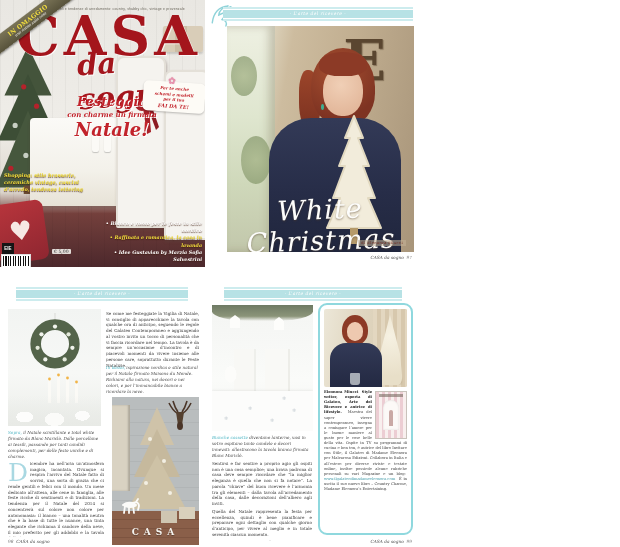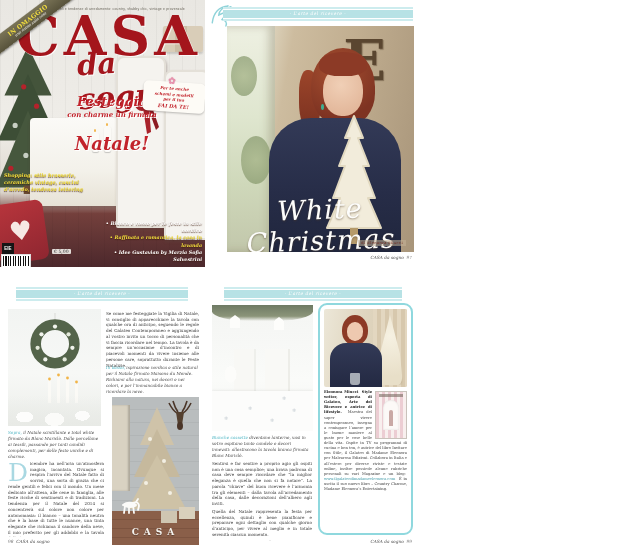--- a/index.html
+++ b/index.html
@@ -47,21 +47,21 @@
   .masthead-script{position:absolute;left:78px;top:44px;width:128px;color:#a4151c;font-style:italic;
     font-weight:bold;font-size:29px;transform:rotate(-4deg);text-shadow:1px 1px 0 rgba(255,255,255,.8);}
   .ribbon{position:absolute;left:-26px;top:14px;width:110px;transform:rotate(-37deg);
     background:linear-gradient(180deg,#7a7457,#57523b);text-align:center;padding:2px 0 3px;
     box-shadow:0 1px 2px rgba(0,0,0,.4);}
   .ribbon .l1{color:#f4df3f;font-weight:bold;font-size:6px;letter-spacing:.3px;}
   .ribbon .l2{color:#fff;font-size:3.6px;font-style:italic;}
   .headline{position:absolute;left:52px;top:94px;width:120px;text-align:center;color:#c2232b;}
   .headline .h1{font-size:13px;font-weight:bold;font-style:italic;text-shadow:1px 1px 0 #fff;}
   .headline .h2{font-size:7px;font-weight:bold;font-style:italic;text-shadow:1px 1px 0 #fff;margin-top:1px;}
-  .headline .h3{font-size:18px;font-weight:bold;font-style:italic;text-shadow:1px 1px 0 #fff;margin-top:14px;}
+  .headline .h3{font-size:18px;font-weight:bold;font-style:italic;text-shadow:1px 1px 0 #fff;margin-top:0;}
   .badge{position:absolute;left:143px;top:82px;width:58px;background:#fdfbf6;border-radius:5px;
     transform:rotate(4deg);padding:4px 2px 3px;text-align:center;box-shadow:0 1px 2px rgba(0,0,0,.25);}
   .badge .b{color:#c2232b;font-size:4.1px;font-weight:bold;font-style:italic;line-height:1.35;}
   .badge .b4{font-size:5px;}
   .badge .flower{position:absolute;left:24px;top:-6px;font-size:9px;color:#e891ad;text-shadow:0 0 1px #d06c8e;}
   .shopping{position:absolute;left:4px;top:172px;width:94px;color:#f3df3c;font-size:5px;font-weight:bold;
     font-style:italic;line-height:1.35;text-shadow:0 1px 1px rgba(60,25,10,.8);}
   .bullets{position:absolute;left:92px;top:220px;width:110px;text-align:right;font-size:4.8px;
     font-weight:bold;font-style:italic;line-height:1.5;}
   .bullets .w{color:#fff;text-shadow:0 1px 1px rgba(60,25,10,.7);}

